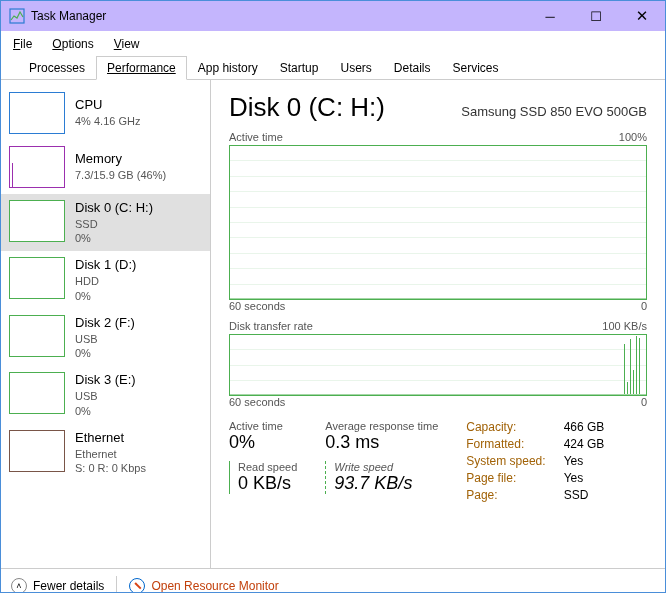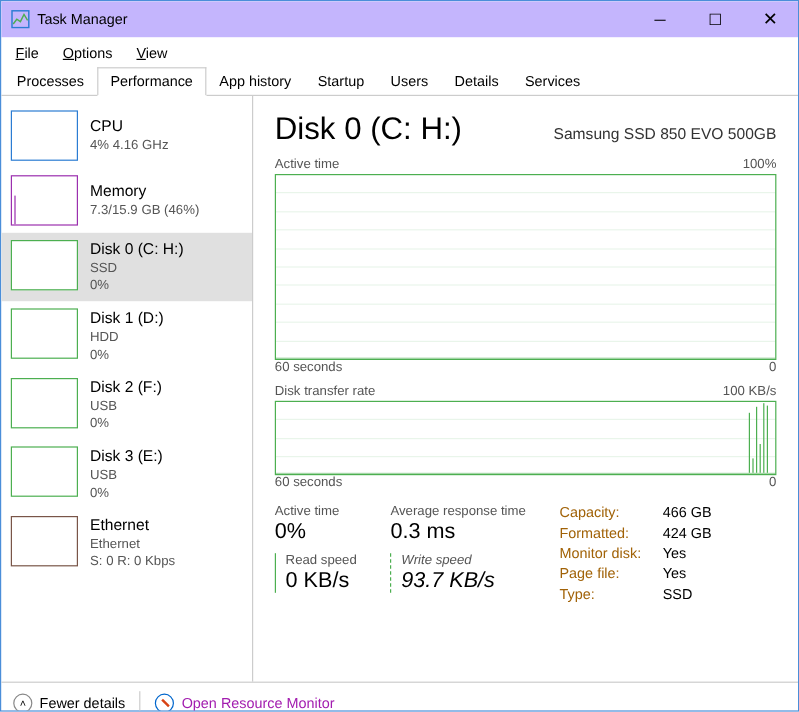--- a/index.html
+++ b/index.html
@@ -5,23 +5,23 @@
 * { margin: 0; padding: 0; box-sizing: border-box; }
 body { font-family: "Segoe UI", sans-serif; font-size: 12px; color: #000; background: #fff; width: 666px; height: 593px; overflow: hidden; border: 1px solid #4a8ed9; }
 .titlebar { height: 30px; background: #c4b5fd; display: flex; align-items: center; padding: 0 0 0 8px; }
 .titlebar .icon { width: 16px; height: 16px; margin-right: 6px; }
 .titlebar .title { flex: 1; font-size: 12px; }
 .titlebar .wbtn { width: 46px; height: 30px; display: flex; align-items: center; justify-content: center; font-size: 13px; }
 .titlebar .wbtn.close { font-size: 15px; }
 .menubar { height: 22px; display: flex; align-items: flex-end; padding: 0 4px; gap: 4px; }
 .menubar .mitem { padding: 2px 8px; }
 .menubar .mitem span.u { text-decoration: underline; }
-.tabs { display: flex; border-bottom: 1px solid #ccc; padding-left: 2px; margin-top: 2px; }
+.tabs { display: flex; border-bottom: 1px solid #ccc; padding-left: 17px; margin-top: 2px; }
 .tab { padding: 4px 10px; font-size: 12px; border: 1px solid transparent; position: relative; top: 1px; }
-.tab.active { border: 1px solid #ccc; border-bottom: 1px solid #fff; background: #fff; }
+.tab.active { border: 1px solid #ccc; border-bottom: 1px solid #fff; background: #fff; text-decoration: underline; }
 .content { display: flex; height: 488px; }
 .sidebar { width: 210px; border-right: 1px solid #ccc; overflow-y: auto; padding-top: 6px; position: relative; }
 .sidebar::-webkit-scrollbar { width: 14px; }
 .sidebar::-webkit-scrollbar-track { background: #f0f0f0; }
 .sidebar::-webkit-scrollbar-thumb { background: #c0c0c0; }
 .sitem { display: flex; padding: 6px 8px; gap: 10px; cursor: default; }
 .sitem.selected { background: #e0e0e0; }
 .thumb { width: 56px; height: 42px; border: 1px solid; flex-shrink: 0; background: #fff; position: relative; overflow: hidden; }
 .thumb.cpu { border-color: #2b7cd3; }
 .thumb.mem { border-color: #9b2fae; }
@@ -48,21 +48,21 @@
 .statcol { display: flex; flex-direction: column; gap: 8px; }
 .stat { border-left: 1px solid; padding-left: 8px; }
 .stat.green-solid { border-color: #4caf50; }
 .stat.green-dotted { border-left: 1px dashed #4caf50; font-style: italic; }
 .stat .lbl { font-size: 11px; color: #555; }
 .stat .val { font-size: 18px; }
 .kvlist { display: grid; grid-template-columns: auto auto; column-gap: 18px; row-gap: 3px; font-size: 12px; }
 .kvlist .k { color: #a16207; }
 .footer { height: 34px; border-top: 1px solid #ccc; display: flex; align-items: center; padding: 0 10px; gap: 6px; font-size: 12px; }
 .footer .sep { border-left: 1px solid #ccc; height: 20px; margin: 0 6px; }
-.footer .link { color: #a21caf; text-align: right; }
+.footer .link { color: #c2410c; text-align: right; }
 .chev { width: 16px; height: 16px; border: 1px solid #888; border-radius: 50%; display: inline-flex; align-items: center; justify-content: center; font-size: 9px; }
 .rm-icon { width: 16px; height: 16px; border: 1.5px solid #0066cc; border-radius: 50%; display: inline-flex; align-items: center; justify-content: center; position: relative; }
 .rm-icon::after { content: ""; width: 1.5px; height: 8px; background: #d84315; position: absolute; transform: rotate(-45deg); }
 </style>
 </head>
 <body>
 
 <div class="titlebar">
   <svg class="icon" viewBox="0 0 16 16">
       <rect x="1" y="1" width="14" height="14" fill="none" stroke="#2b7cd3" stroke-width="1.2"></rect>
@@ -223,25 +223,25 @@
         <div class="stat green-dotted">
           <div class="lbl">Write speed</div>
           <div class="val">93.7 KB/s</div>
         </div>
       </div>
       <div class="kvlist">
         <div class="k">Capacity:</div>
           <div>466 GB</div>
         <div class="k">Formatted:</div>
           <div>424 GB</div>
-        <div class="k">Monitor disk:</div>
+        <div class="k">System speed:</div>
           <div>Yes</div>
         <div class="k">Page file:</div>
           <div>Yes</div>
-        <div class="k">Type:</div>
+        <div class="k">Page:</div>
           <div>SSD</div>
       </div>
     </div>
   </div>
 </div>
 
 <div class="footer">
   <span class="chev">˄</span>
   <span>Fewer details</span>
   <span class="sep"></span>

